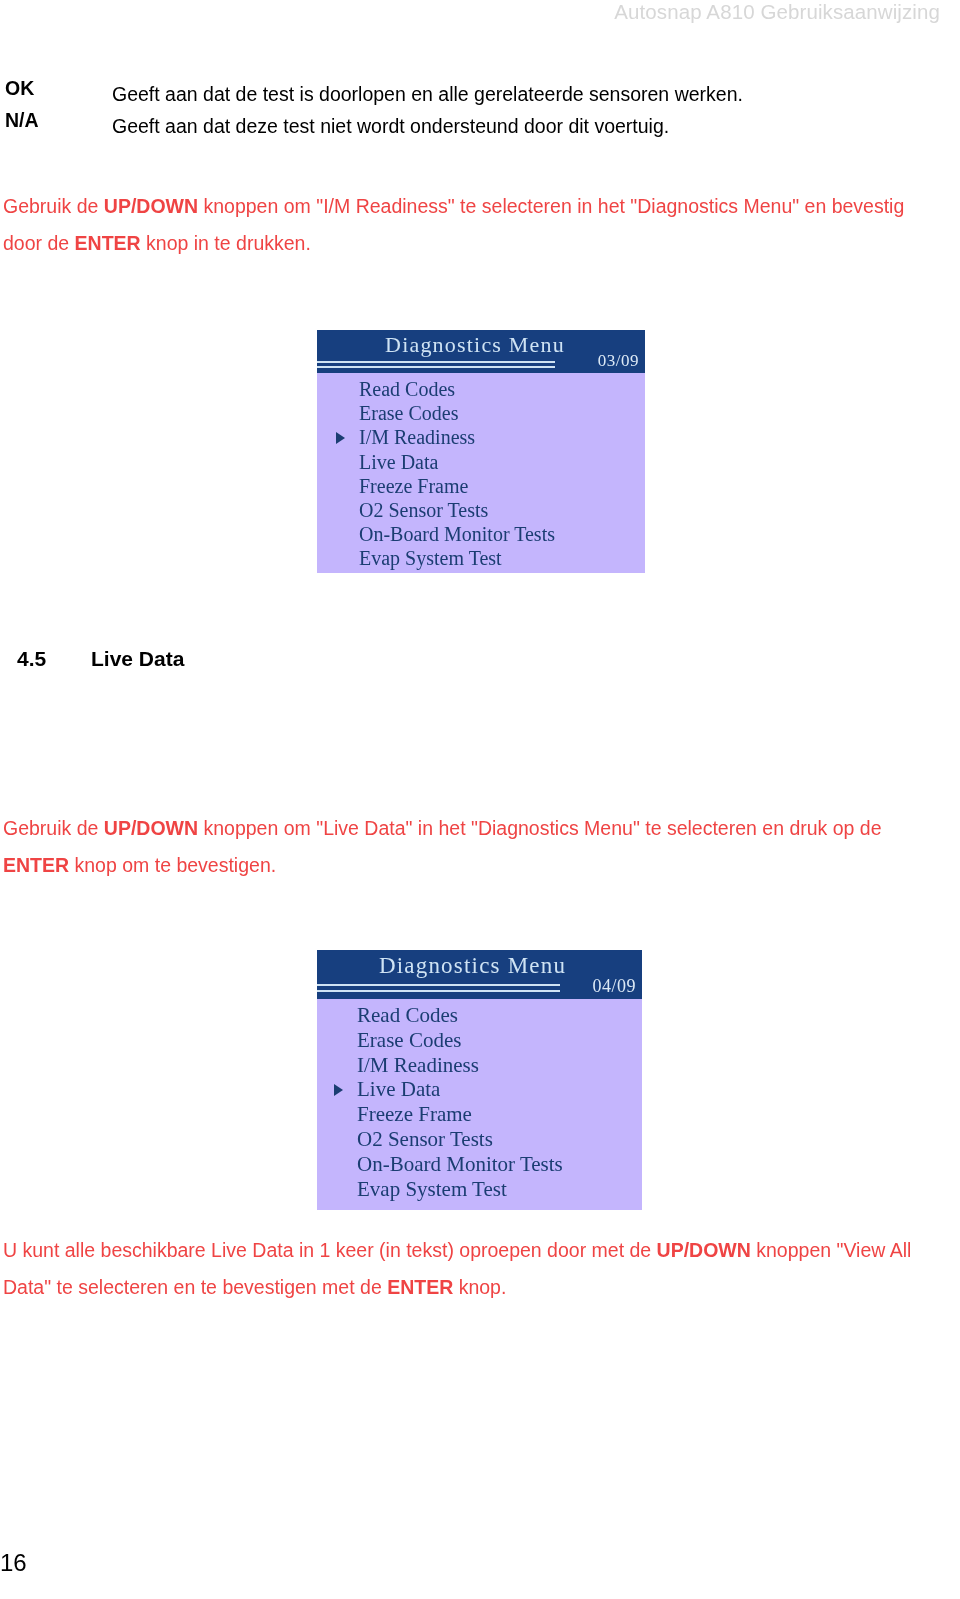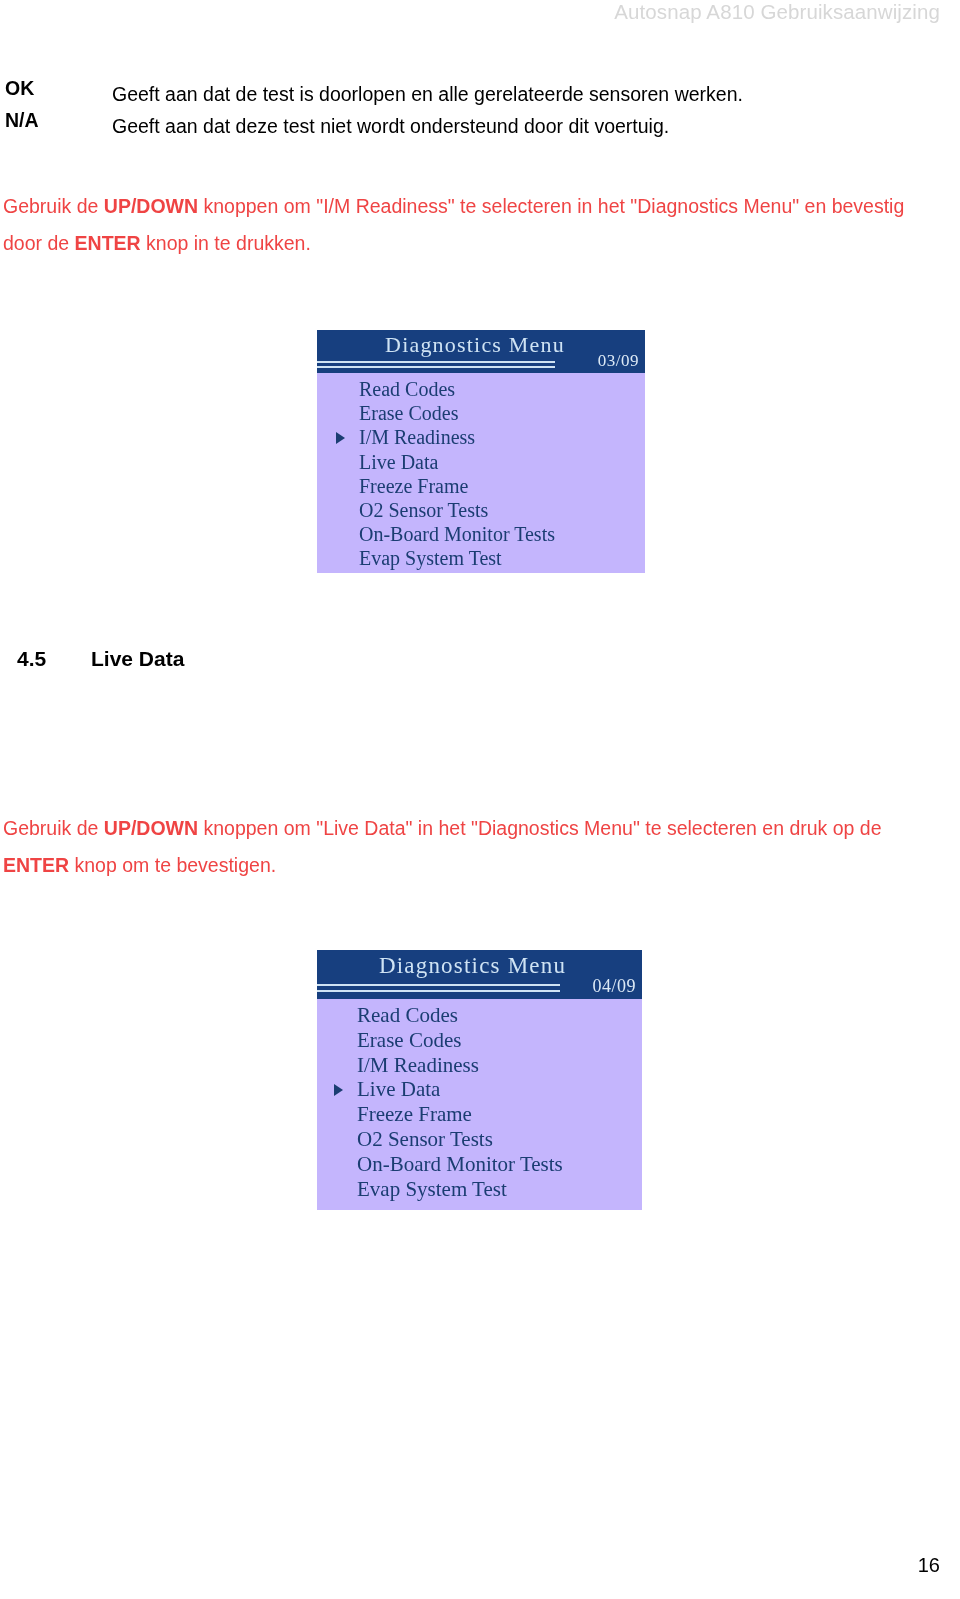--- a/index.html
+++ b/index.html
@@ -174,22 +174,22 @@
     border-bottom: 6px solid transparent;
   }
   #lcd-2 .lcd-cursor { left: 17px; }
 
   
   .page-number {
     position: absolute;
     bottom: 22px;
     left: 0;
     width: 940px;
-    text-align: right;
-    font-size: 20px;
+    text-align: left;
+    font-size: 24px;
     color: #000;
   }
 </style>
 </head>
 <body>
 
 <div class="page">
 
   <div class="doc-header">Autosnap A810 Gebruiksaanwijzing</div>
 
@@ -249,16 +249,19 @@
       <div class="lcd-item"><span>Erase Codes</span></div>
       <div class="lcd-item"><span>I/M Readiness</span></div>
       <div class="lcd-item"><span class="lcd-cursor"></span><span>Live Data</span></div>
       <div class="lcd-item"><span>Freeze Frame</span></div>
       <div class="lcd-item"><span>O2 Sensor Tests</span></div>
       <div class="lcd-item"><span>On-Board Monitor Tests</span></div>
       <div class="lcd-item"><span>Evap System Test</span></div>
     </div>
   </div>
 
+  <div class="para" id="para-viewall">
+    <span>U kunt alle beschikbare Live Data in 1 keer (in tekst) oproepen door met de </span><b>UP/DOWN</b><span> knoppen "View All Data" te selecteren en te bevestigen met de </span><b>ENTER</b><span> knop.</span>
+  </div>
 
   <div class="page-number">16</div>
 
 </div>
 
 </body></html>

